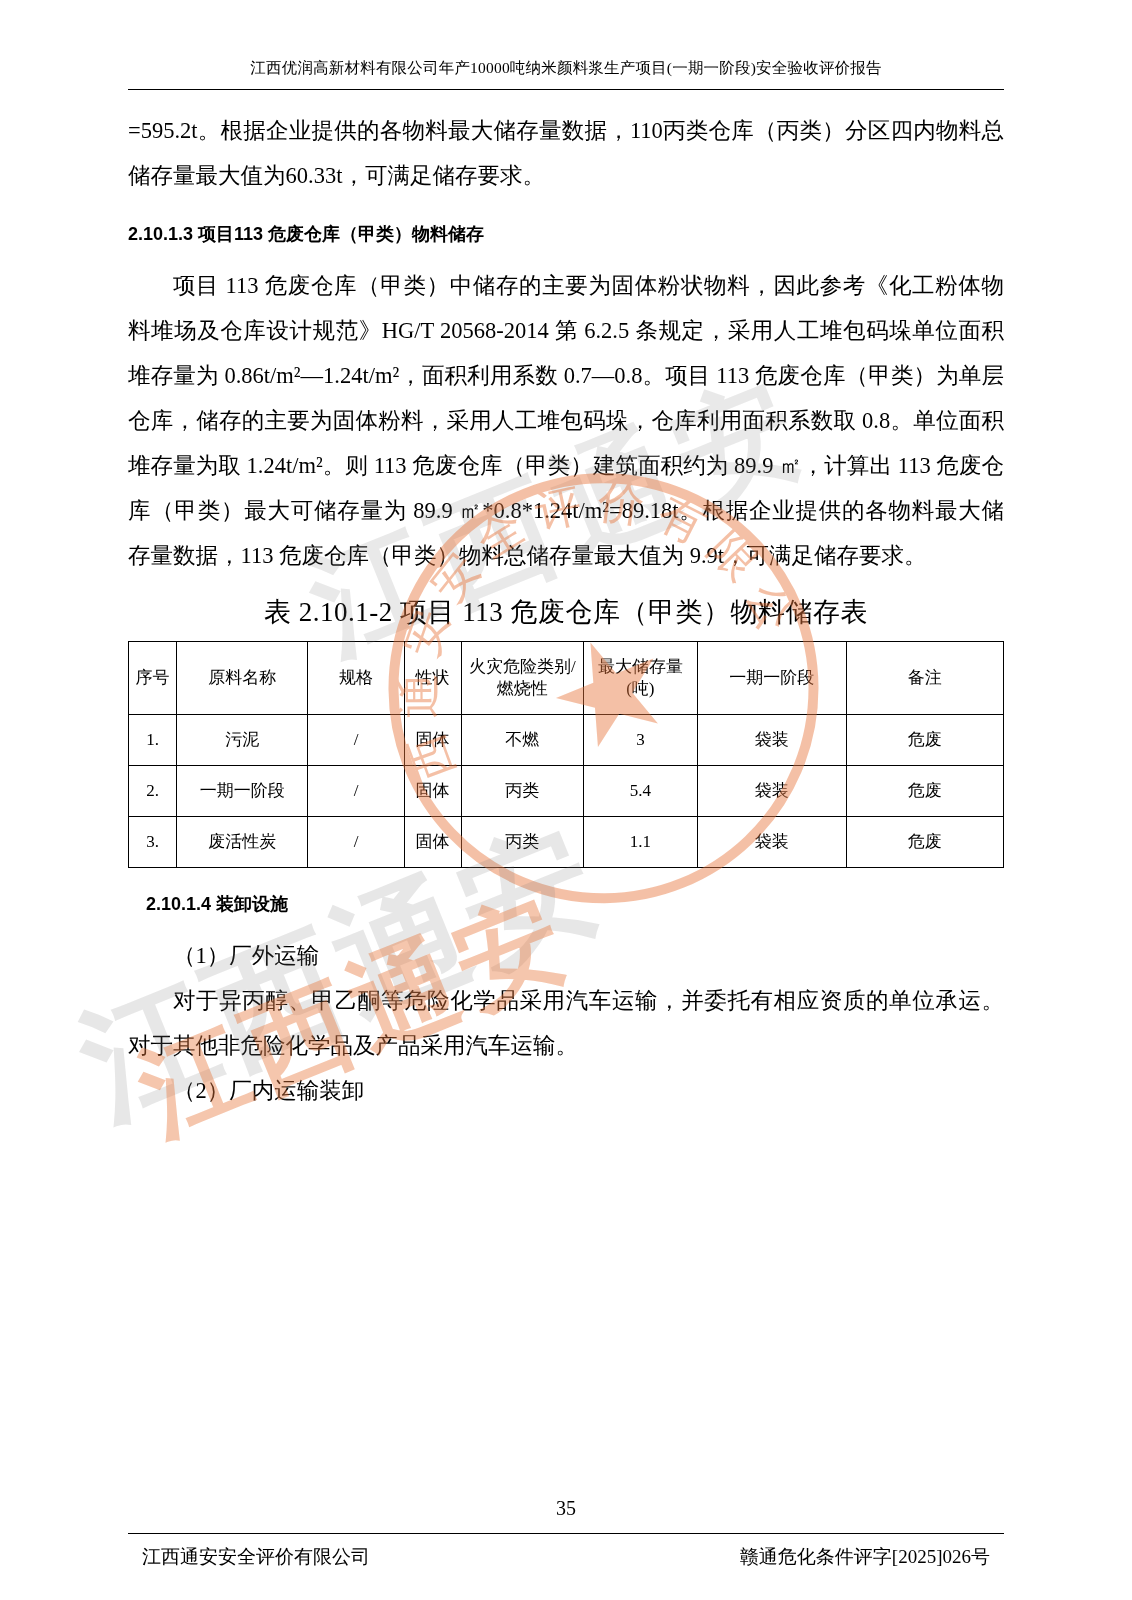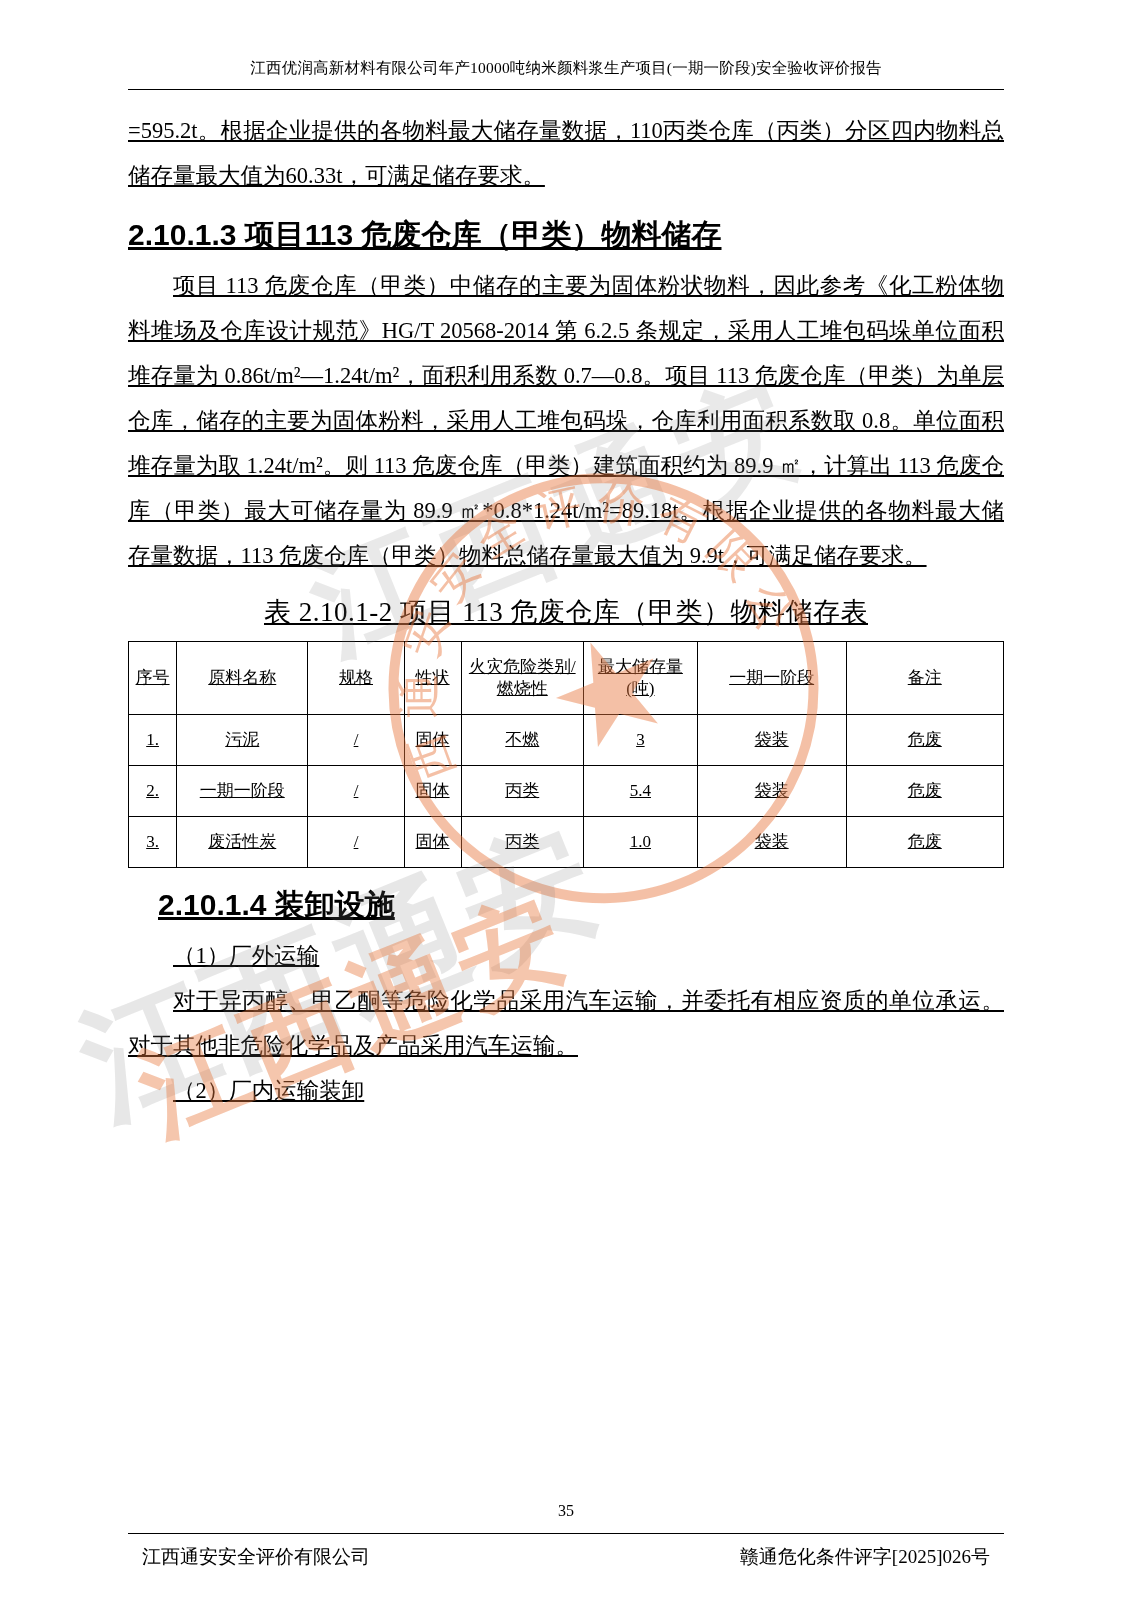--- a/index.html
+++ b/index.html
@@ -33,36 +33,35 @@
   .header-rule {
     margin-top: 10px;
     border-bottom: 1.6px solid #000;
   }
 
   
   .content {
     padding-top: 18px;
     font-size: 22.5px;
     line-height: 45px;
-    text-decoration: underline;
   }
   p.para {
     margin: 0;
     text-align: justify;
     text-justify: inter-ideograph;
     text-indent: 2em;
   }
   p.noindent {
     margin: 0;
     text-align: justify;
     text-indent: 0;
   }
   h3.heading {
     margin: 14px 0 6px 0;
-    font-size: 30px;
+    font-size: 18px;
     font-weight: bold;
     text-indent: 0;
     font-family: "Liberation Sans", sans-serif;
   }
   h3.heading.sub {
     text-indent: 1em;
   }
 
   
   .table-caption {
@@ -98,21 +97,21 @@
   .c-pack { width: 17%; }
   .c-note { width: 18%; }
 
   
   .page-number {
     position: absolute;
     left: 0;
     right: 0;
     bottom: 86px;
     text-align: center;
-    font-size: 16px;
+    font-size: 20px;
   }
   .footer {
     position: absolute;
     left: 128px;
     right: 128px;
     bottom: 36px;
   }
   .footer-rule {
     border-bottom: 1.6px solid #000;
     margin-bottom: 10px;
@@ -263,21 +262,21 @@
           <td>5.4</td>
           <td>袋装</td>
           <td>危废</td>
         </tr>
         <tr>
           <td>3.</td>
           <td>废活性炭</td>
           <td>/</td>
           <td>固体</td>
           <td>丙类</td>
-          <td>1.0</td>
+          <td>1.1</td>
           <td>袋装</td>
           <td>危废</td>
         </tr>
       </tbody>
     </table>
 
     <h3 class="heading sub">2.10.1.4 装卸设施</h3>
 
     <p class="para">（1）厂外运输</p>
     <p class="para">对于异丙醇、甲乙酮等危险化学品采用汽车运输，并委托有相应资质的单位承运。对于其他非危险化学品及产品采用汽车运输。</p>

